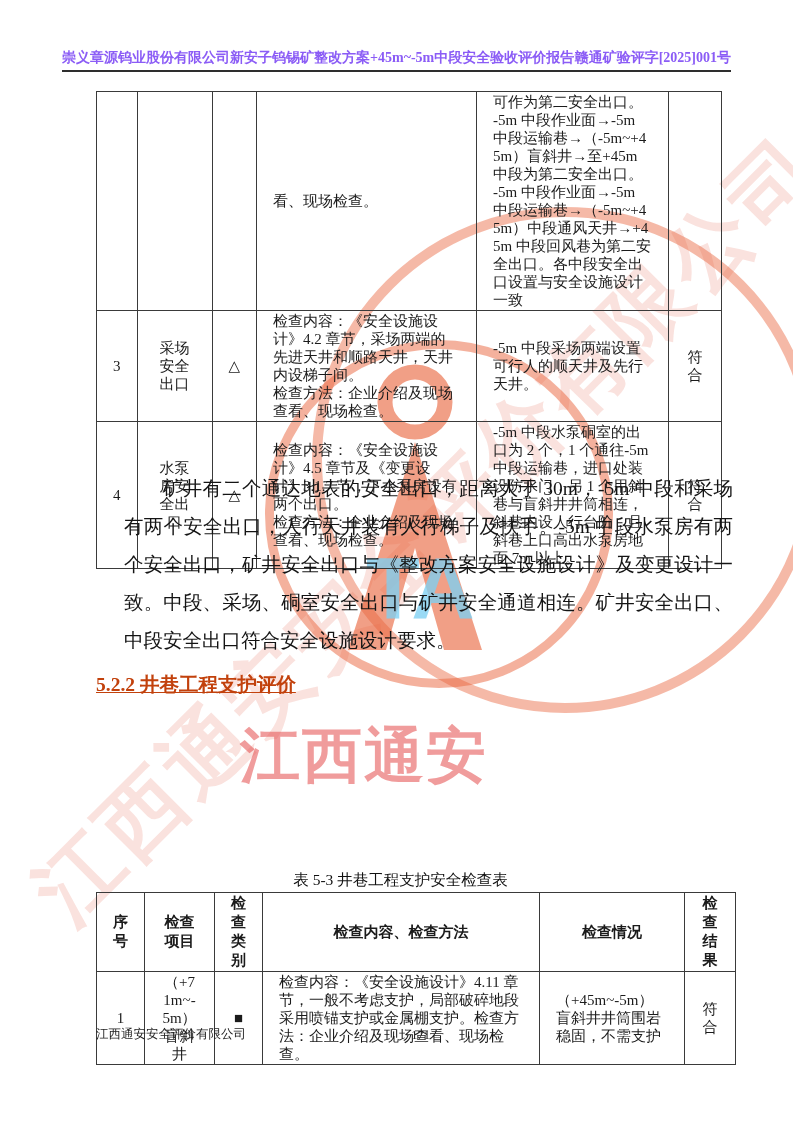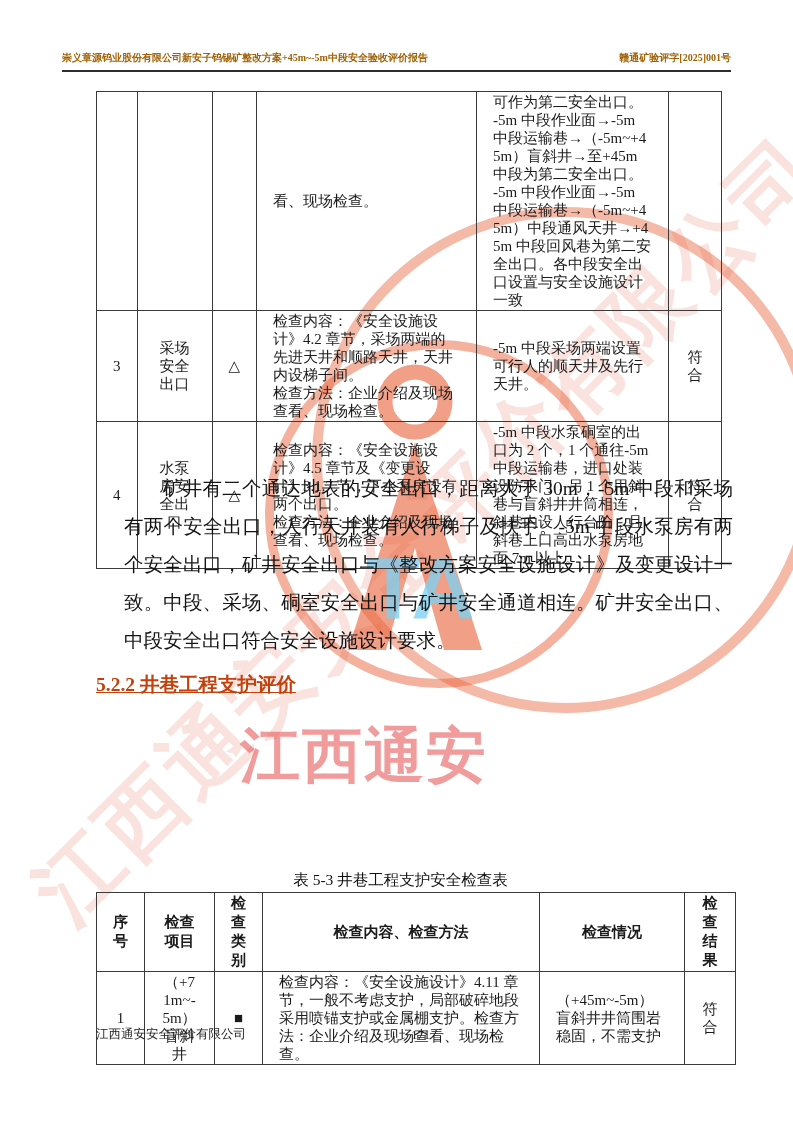--- a/index.html
+++ b/index.html
@@ -30,22 +30,22 @@
   .wm-redtext{
     position:absolute;left:240px;top:724px;
     font-size:60px;font-weight:bold;letter-spacing:2px;line-height:64px;
     color:rgba(230,85,85,.58);white-space:nowrap;
   }
   
   .content{position:absolute;inset:0;z-index:1;}
   .header{
     position:absolute;left:62px;top:50px;width:669px;
     display:flex;justify-content:space-between;align-items:flex-end;
-    font-size:10px;font-weight:bold;line-height:16px;
-    border-bottom:2px solid #2e2e2e;padding-bottom:4px;color:#a16207;
+    font-size:14px;font-weight:bold;line-height:16px;
+    border-bottom:2px solid #2e2e2e;padding-bottom:4px;color:#8b5cf6;
   }
   table.tbl{
     position:absolute;left:96px;border-collapse:collapse;table-layout:fixed;
     font-size:15px;line-height:18px;
   }
   .tbl td,.tbl th{
     border:1px solid #3a3a3a;padding:1px 16px;vertical-align:middle;
     overflow:hidden;font-weight:normal;word-break:break-all;
   }
   .tbl th{font-weight:bold;text-align:center;line-height:19px;font-family:Liberation Serif, serif;}

